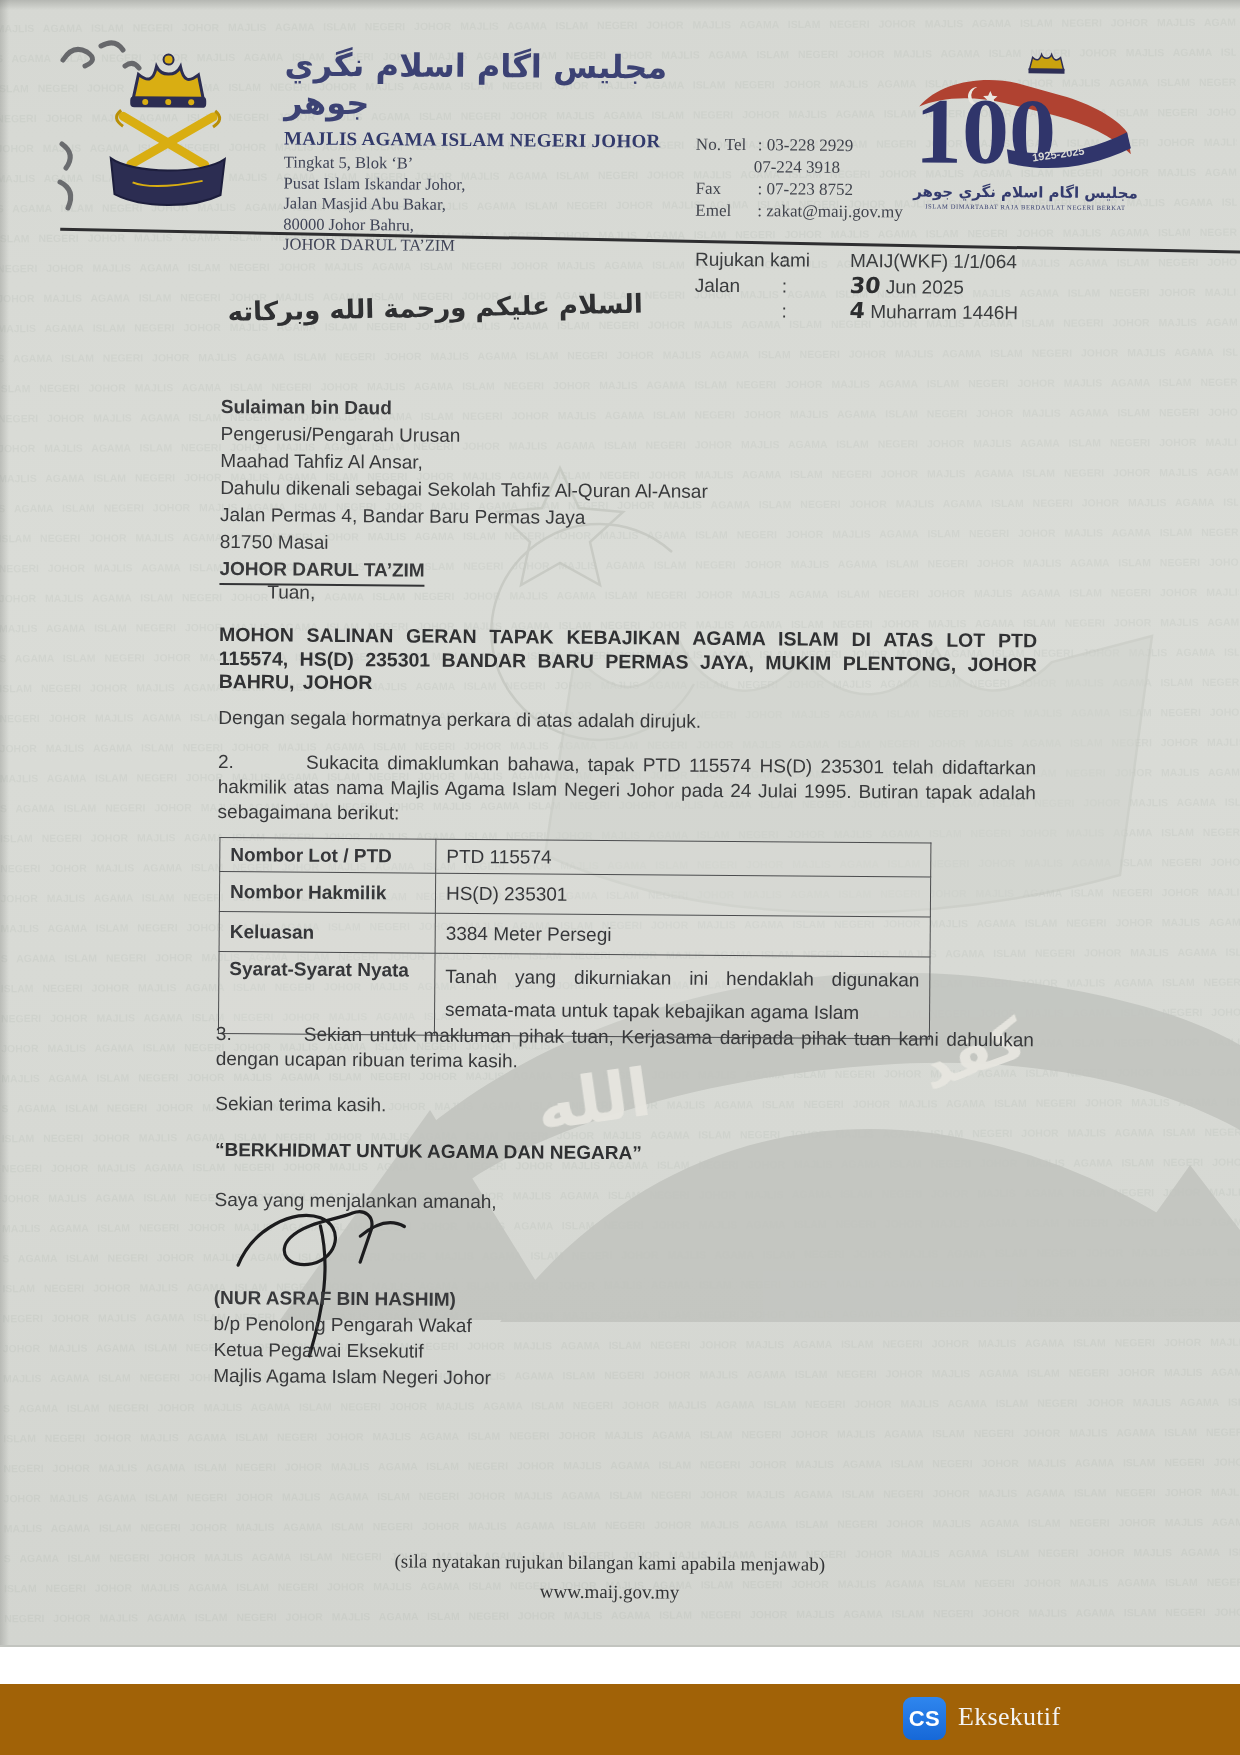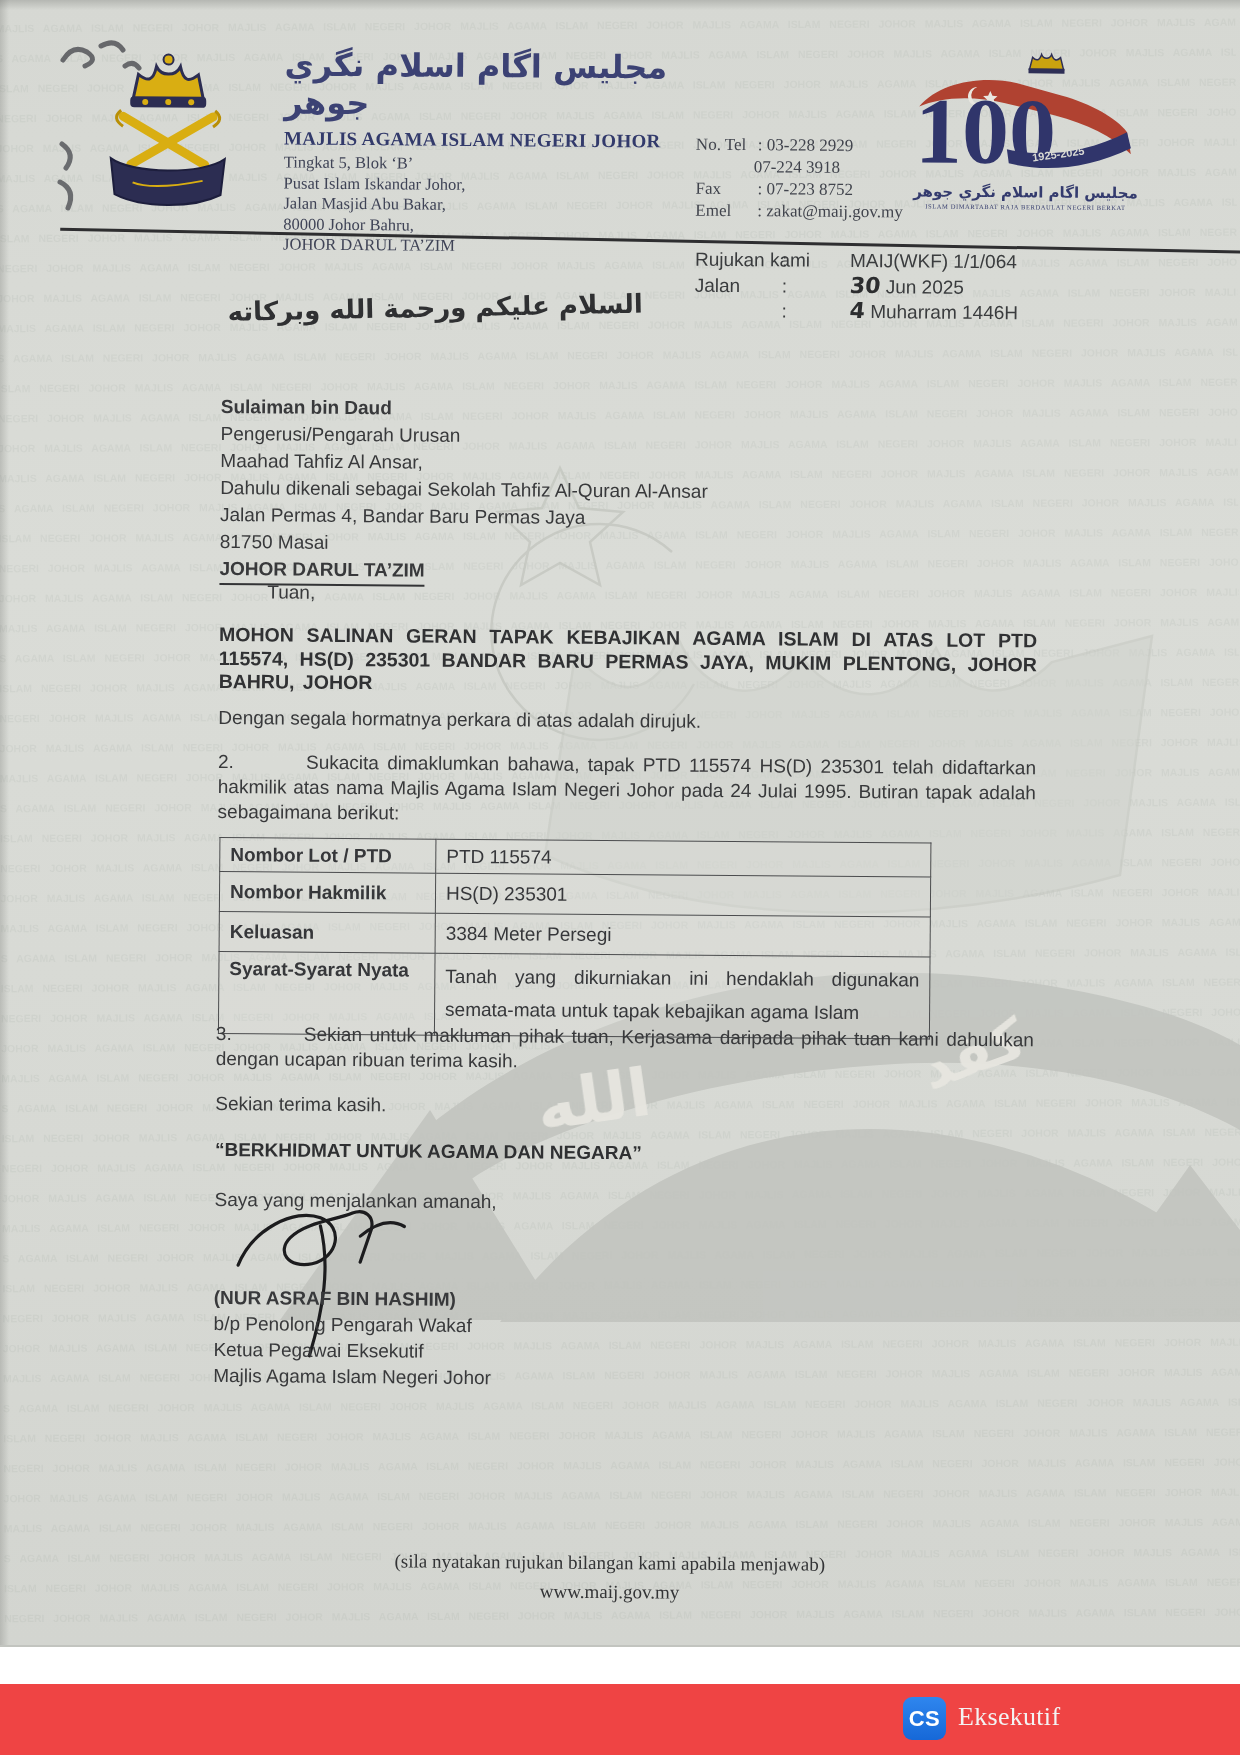--- a/index.html
+++ b/index.html
@@ -79,21 +79,21 @@
   .sign-intro{position:absolute;left:222px;top:1192px;font-size:19px;}
   .sig{position:absolute;left:232px;top:1198px;}
   .signoff{position:absolute;left:222px;top:1288px;font-size:19px;line-height:26px;}
   .footer-note{position:absolute;left:0;top:1548px;width:1240px;text-align:center;
     font-family:"Liberation Serif",serif;font-size:19px;color:#333436;line-height:29px;}
   .badge{position:absolute;left:858px;top:1504px;}
   
   .blot{position:absolute;}
   
   .white-gap{position:absolute;left:0;top:1647px;width:1240px;height:37px;background:#ffffff;}
-  .cs-bar{position:absolute;left:0;top:1684px;width:1240px;height:71px;background:#ef4444;}
+  .cs-bar{position:absolute;left:0;top:1684px;width:1240px;height:71px;background:#a16207;}
   .cs-badge{position:absolute;left:903px;top:13px;width:43px;height:43px;border-radius:9px;
     background:linear-gradient(180deg,#2f86ee,#1668d8);display:flex;align-items:center;
     justify-content:center;font-weight:700;font-size:22px;color:#fff;letter-spacing:.5px;}
   .cs-name{position:absolute;left:958px;top:18px;font-size:26px;color:#f3f3f3;
     font-family:"Liberation Serif",serif;letter-spacing:.3px;}
 </style>
 </head>
 <body>
 
 <div class="scan">

